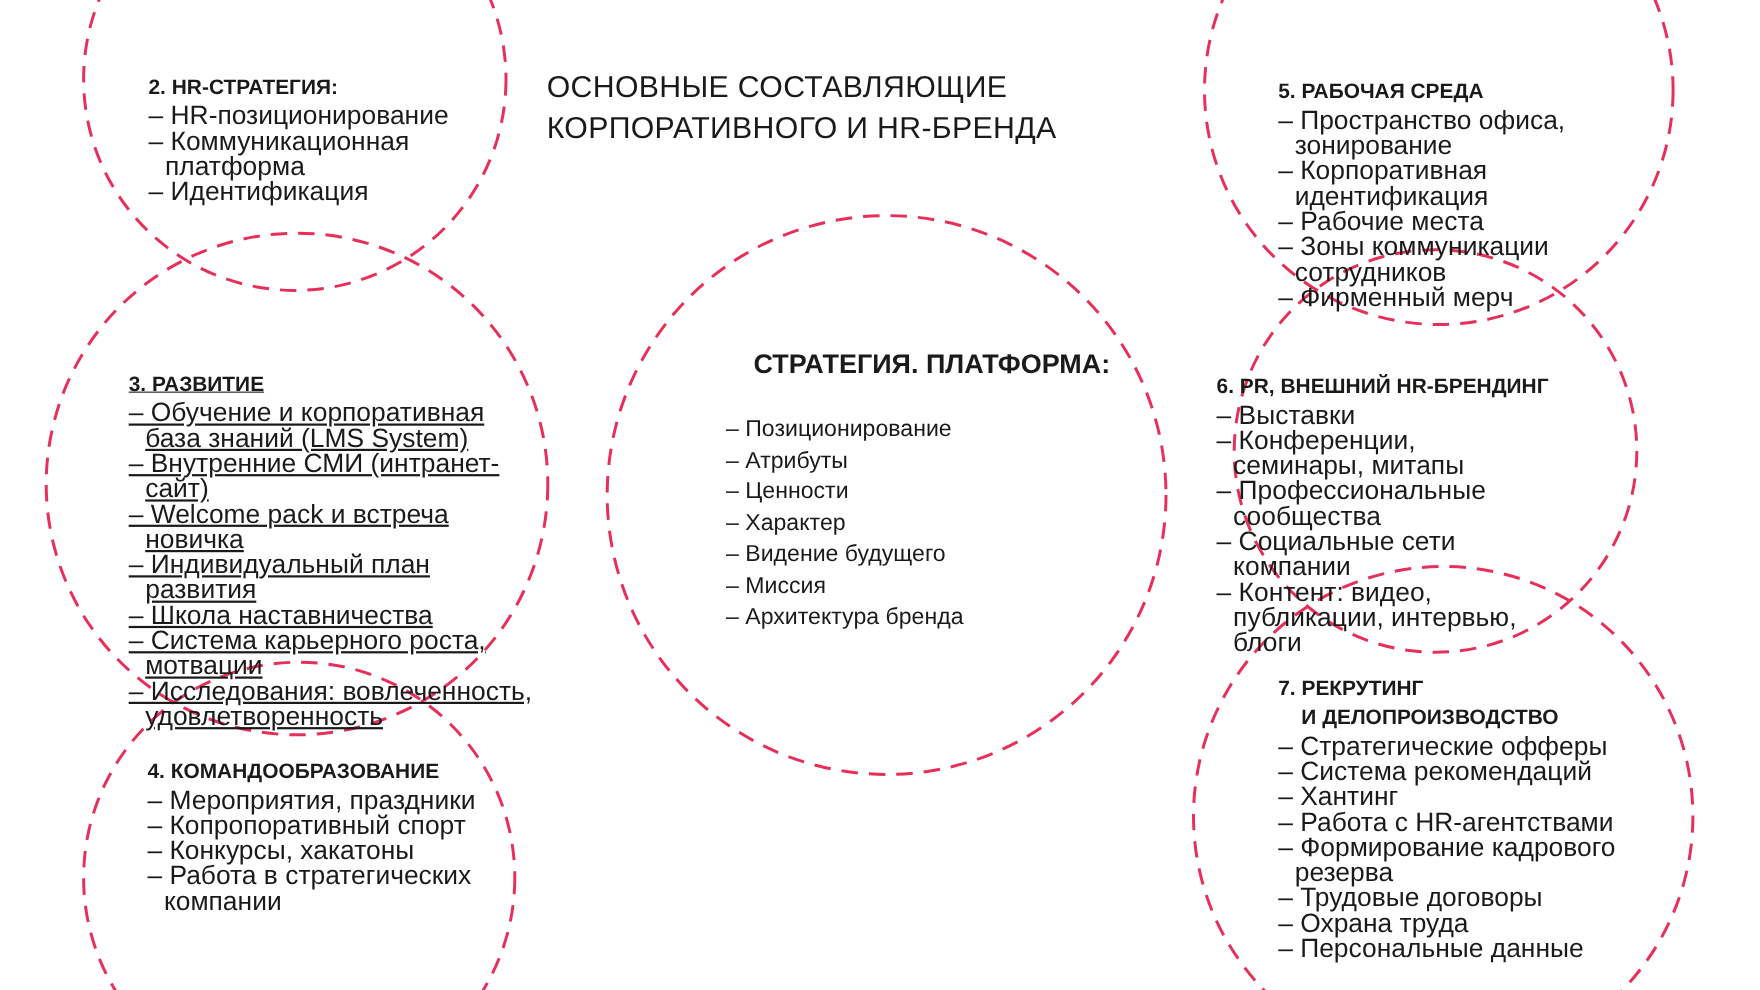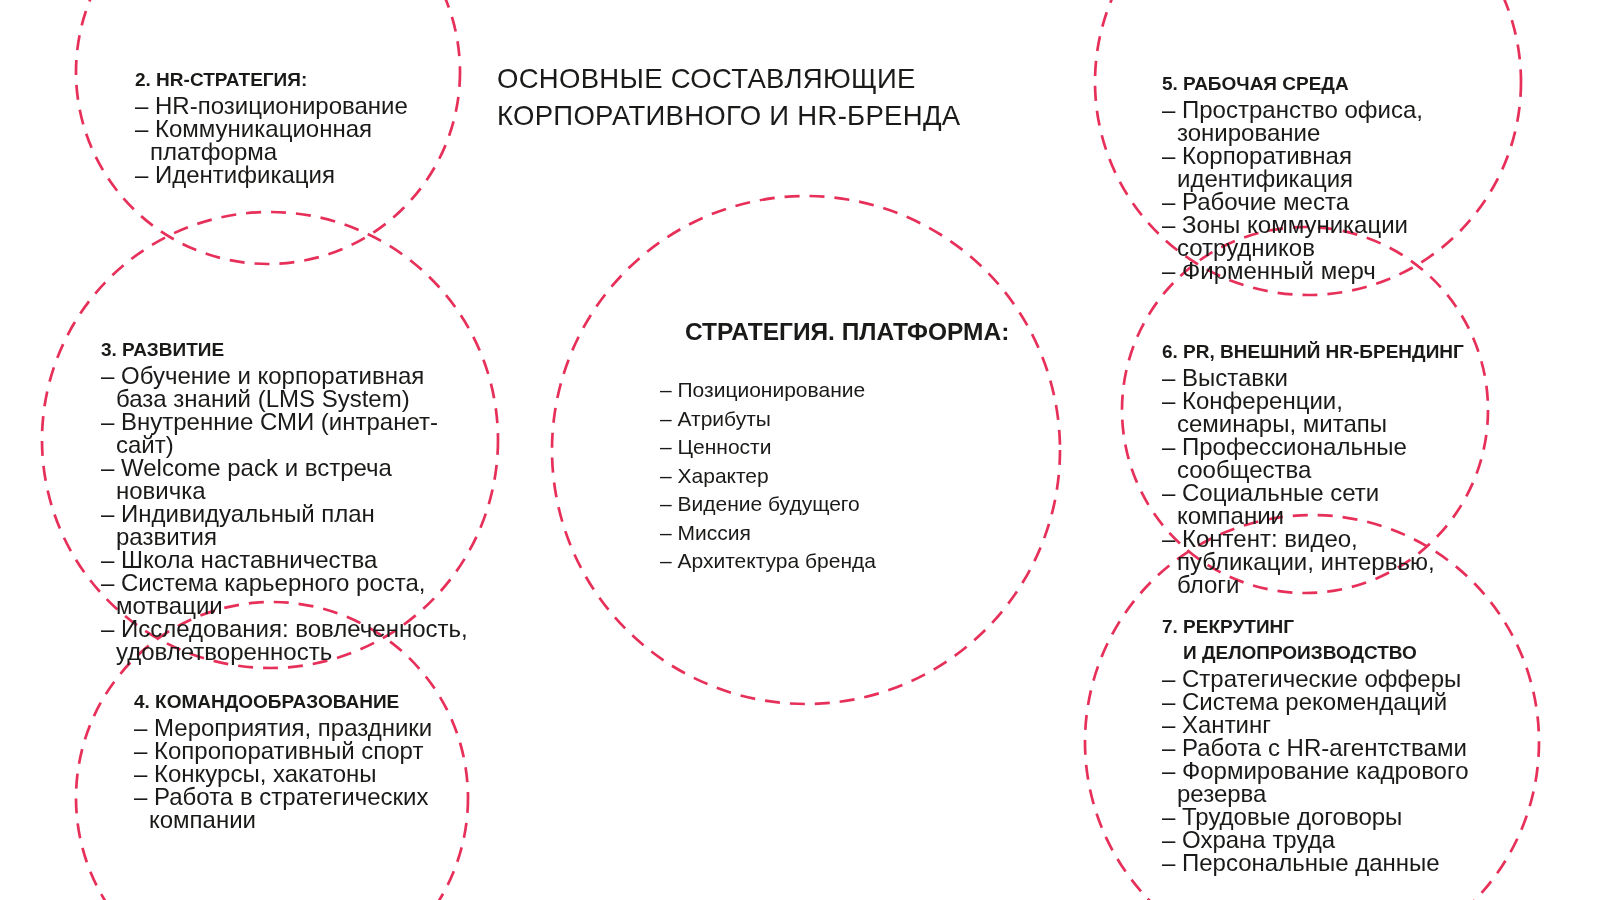--- a/index.html
+++ b/index.html
@@ -18,24 +18,24 @@
     position:absolute; left:497px; top:60px; width:520px;
     text-align:left; font-weight:normal; font-size:27.5px;
     line-height:37px; letter-spacing:0.3px;
   }
 
   .sec { position:absolute; }
   .sec .h  { font-weight:bold; font-size:19px; line-height:24px; margin-bottom:2px; }
   .sec .item { font-size:24px; line-height:23px; padding-left:15px; text-indent:-15px; }
 
   .sec-2 { left:135px;  top:68px;  width:332px; }
-  .sec-3 { left:101px;  top:338px; width:372px; }
+  .sec-3 { left:117px;  top:338px; width:372px;text-decoration:underline; }
   .sec-4 { left:134px;  top:690px; width:342px; }
   .sec-5 { left:1162px; top:72px;  width:322px; }
-  .sec-6 { left:1162px; top:340px; width:302px; }
+  .sec-6 { left:1106px; top:340px; width:302px; }
   .sec-7 { left:1162px; top:615px; width:352px; }
   .sec-7 .h2 { margin-left:21px; }
 
   .sec-1 { left:660px; top:317px; width:404px; }
   .sec-1 .h  { font-size:24.5px; line-height:29px; margin-bottom:0; }
   .sec-1 .h2 { margin-left:25px; }
   .sec-1 .items { margin-top:30px; }
   .sec-1 .item { font-size:21px; line-height:28.5px; padding-left:17px; text-indent:-17px; }
 </style>
 </head>

